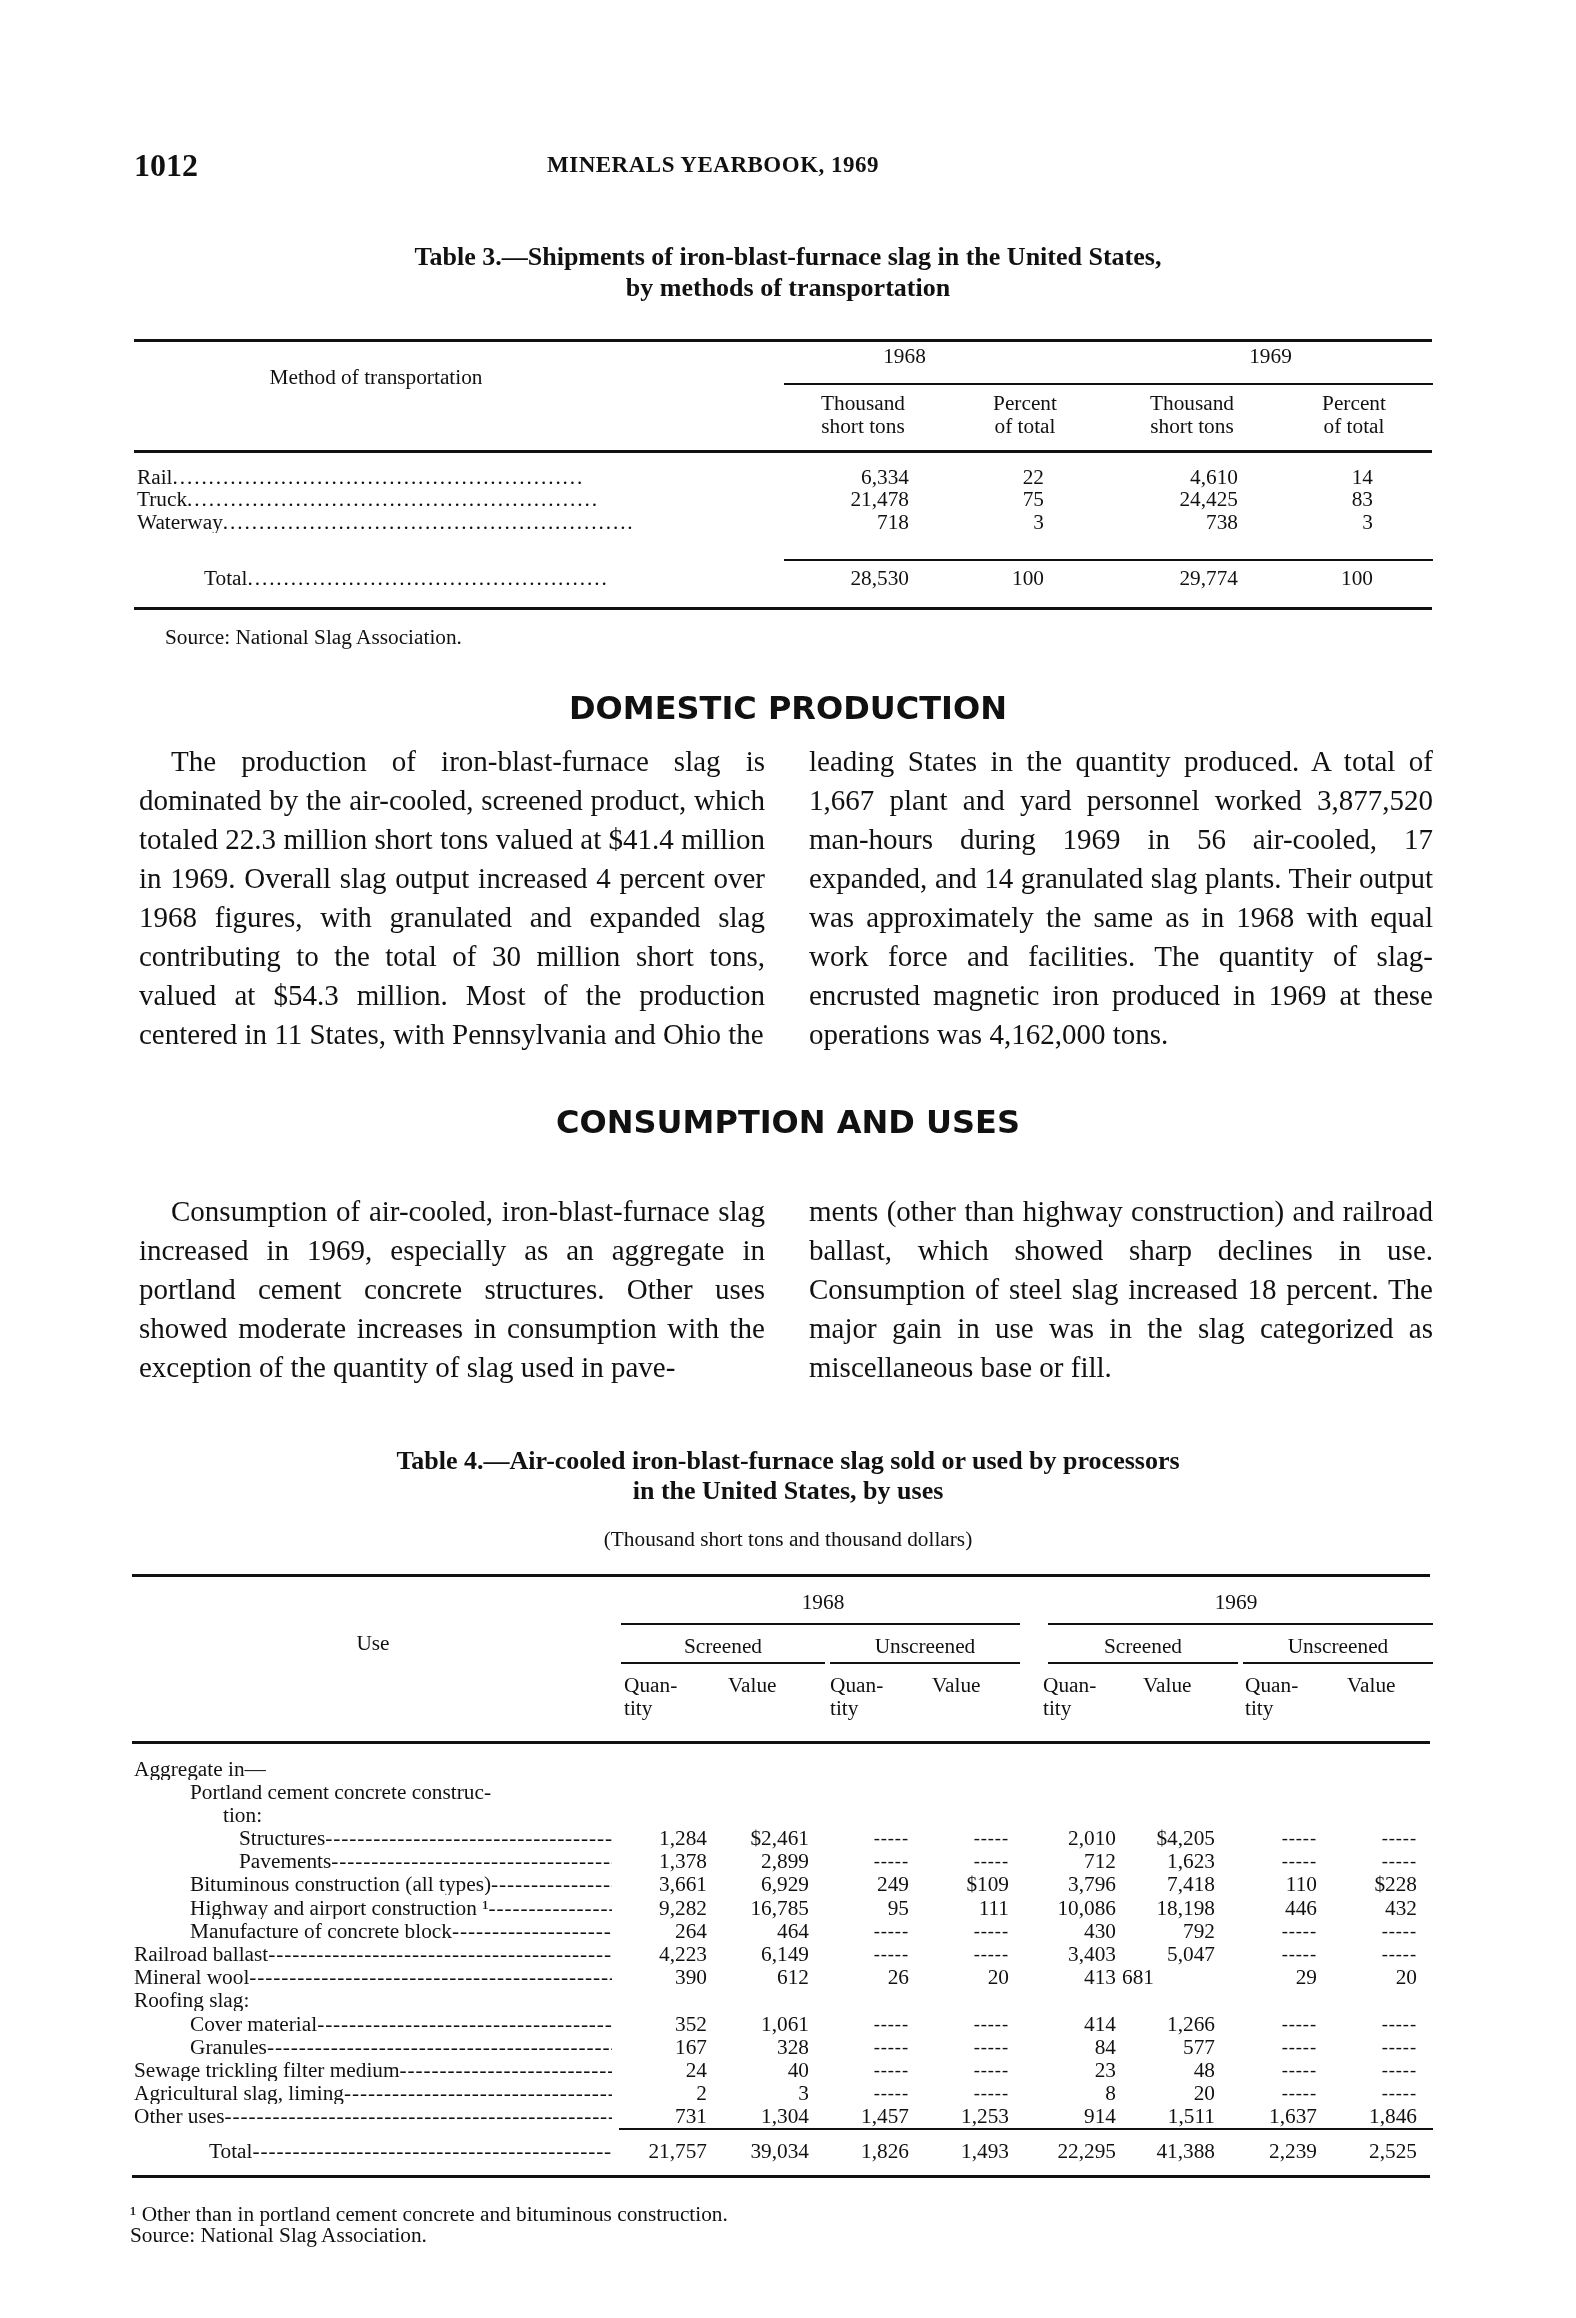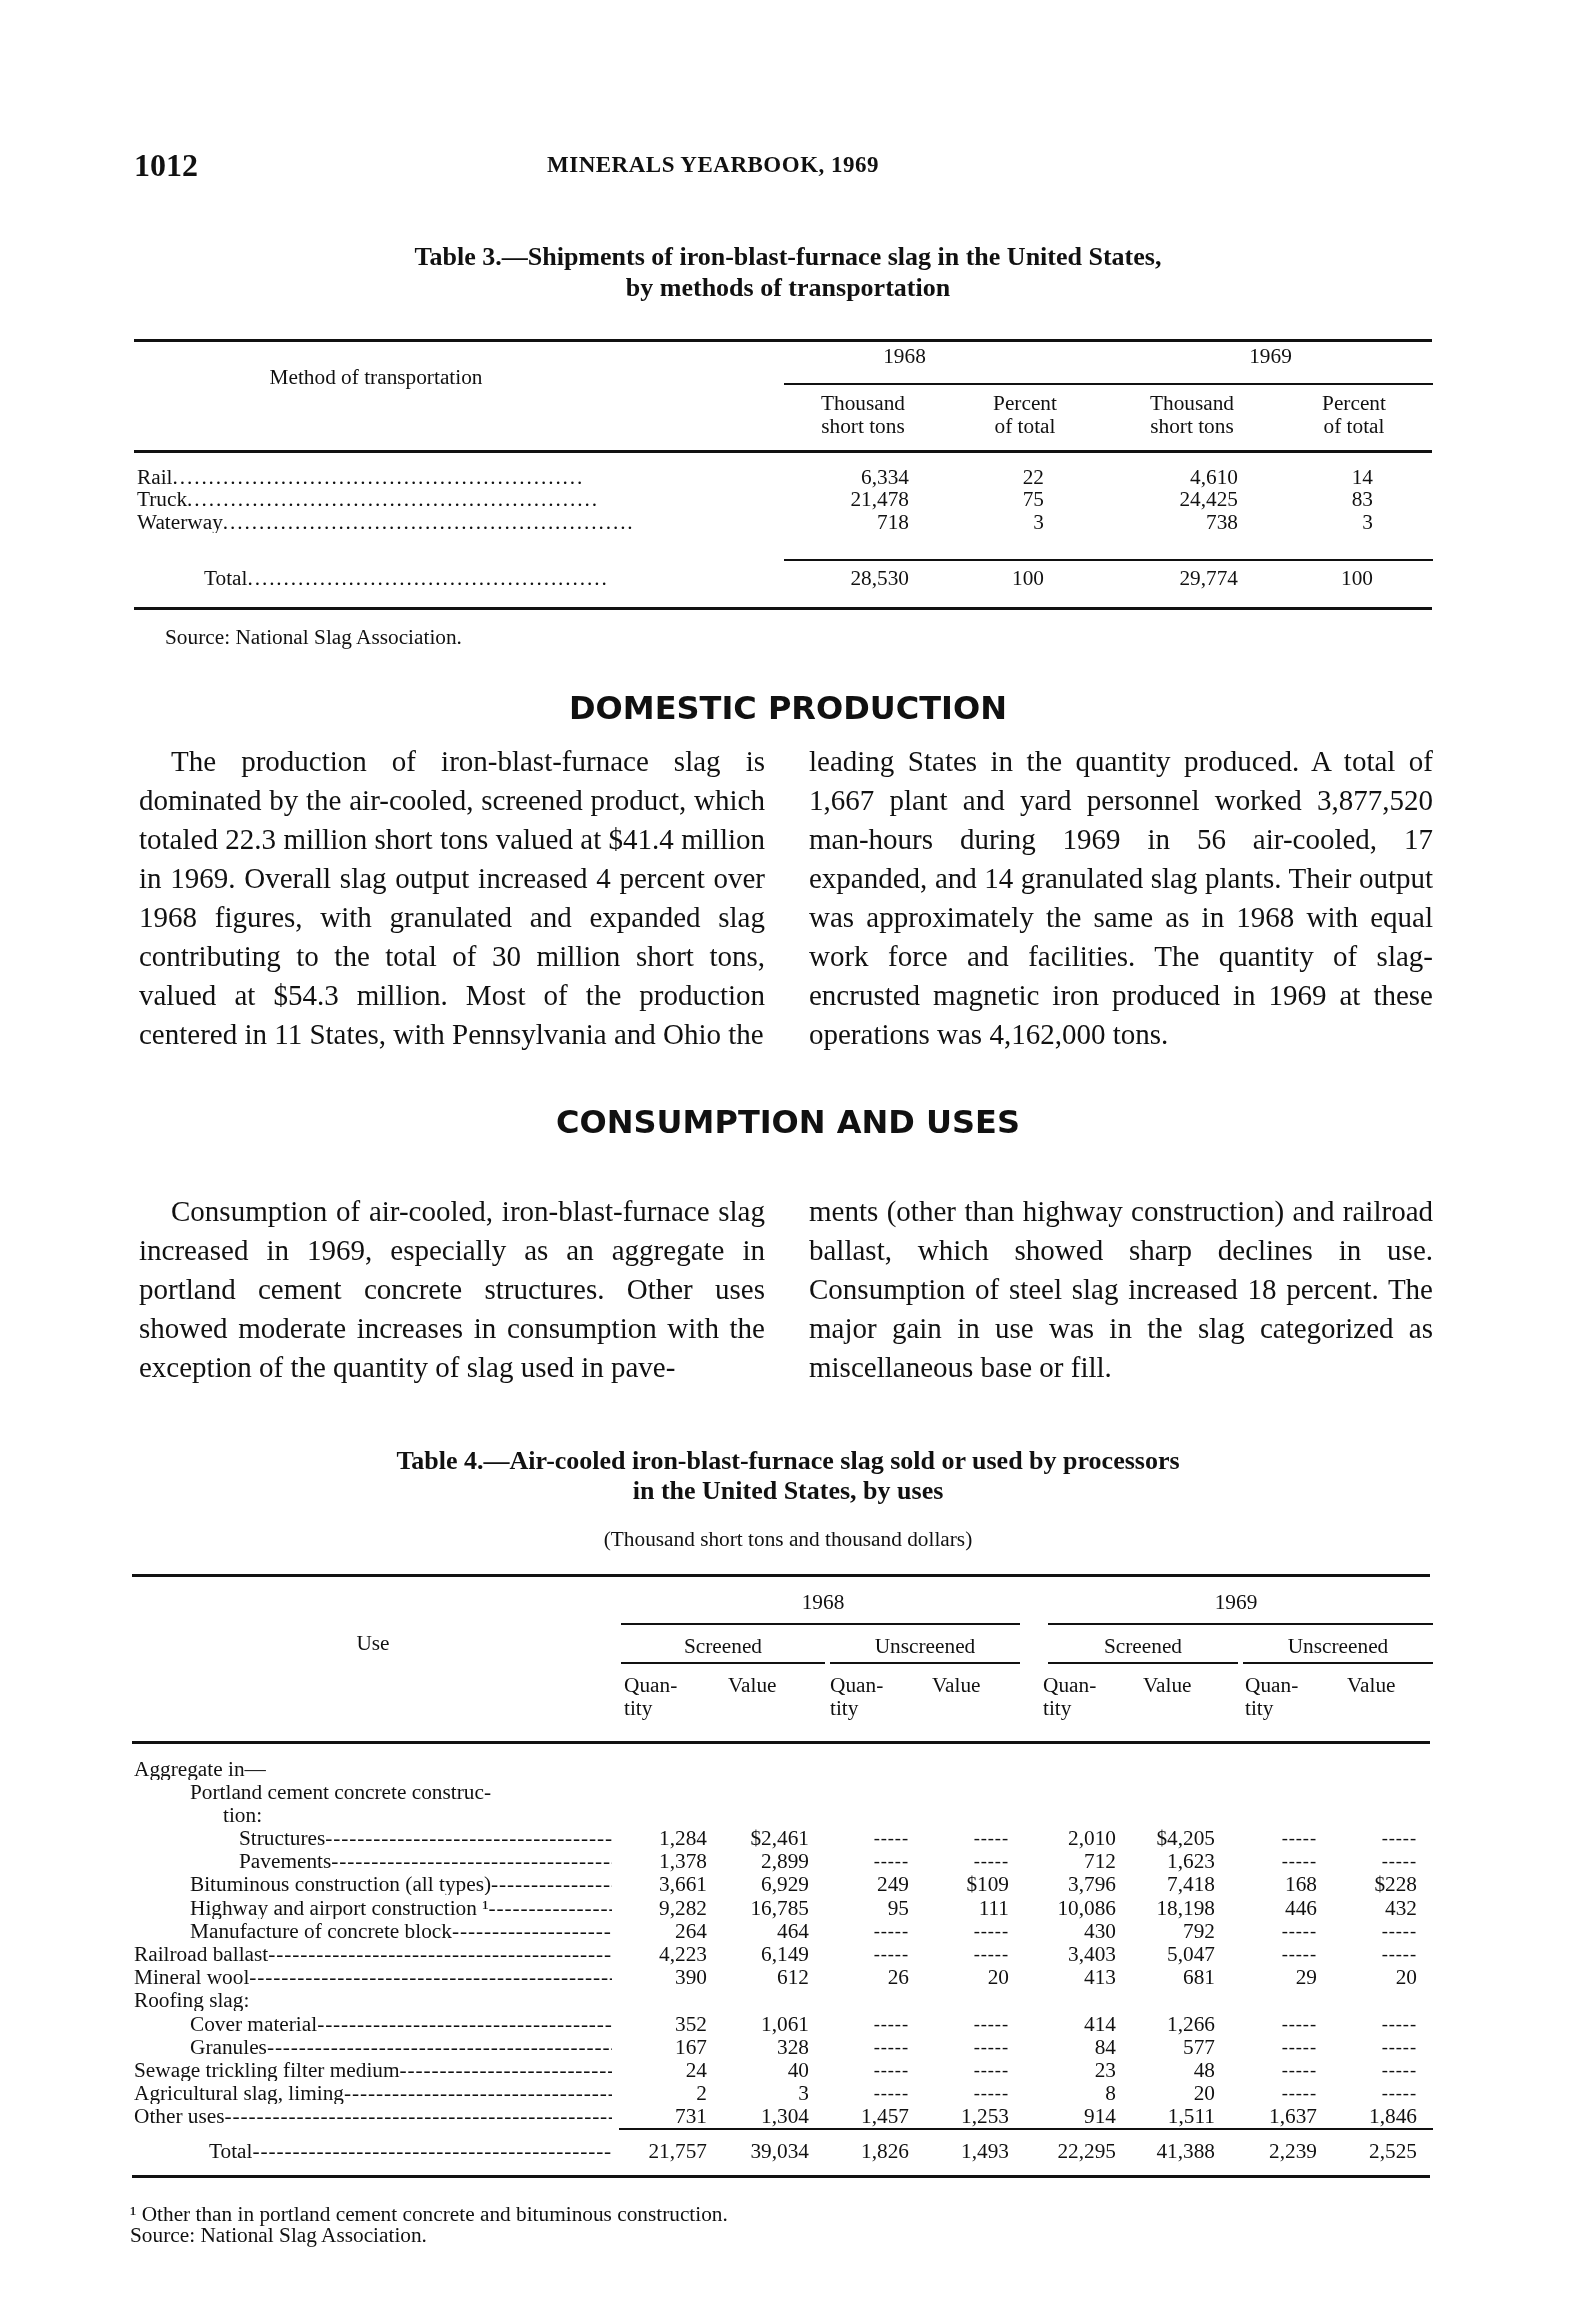--- a/index.html
+++ b/index.html
@@ -204,21 +204,21 @@
         <div class="dash" style="left: 1324px; top: 1850px;">-----</div>
       </div>
       <div>
         <div class="stub" style="left: 190px; width: 422px; top: 1873px;"><span>Bituminous construction (all types)</span><span class="lead" style="letter-spacing: 0.9px;">------------------------------------------------------------</span></div>
         <div class="num" style="left: 614px; top: 1873px;">3,661</div>
         <div class="num" style="left: 716px; top: 1873px;">6,929</div>
         <div class="num" style="left: 816px; top: 1873px;">249</div>
         <div class="num" style="left: 916px; top: 1873px;">$109</div>
         <div class="num" style="left: 1023px; top: 1873px;">3,796</div>
         <div class="num" style="left: 1122px; top: 1873px;">7,418</div>
-        <div class="num" style="left: 1224px; top: 1873px;">168</div>
+        <div class="num" style="left: 1224px; top: 1873px;">110</div>
         <div class="num" style="left: 1324px; top: 1873px;">$228</div>
       </div>
       <div>
         <div class="stub" style="left: 190px; width: 422px; top: 1897px;"><span>Highway and airport construction ¹</span><span class="lead" style="letter-spacing: 0.9px;">------------------------------------------------------------</span></div>
         <div class="num" style="left: 614px; top: 1897px;">9,282</div>
         <div class="num" style="left: 716px; top: 1897px;">16,785</div>
         <div class="num" style="left: 816px; top: 1897px;">95</div>
         <div class="num" style="left: 916px; top: 1897px;">111</div>
         <div class="num" style="left: 1023px; top: 1897px;">10,086</div>
         <div class="num" style="left: 1122px; top: 1897px;">18,198</div>
@@ -247,21 +247,21 @@
         <div class="dash" style="left: 1224px; top: 1943px;">-----</div>
         <div class="dash" style="left: 1324px; top: 1943px;">-----</div>
       </div>
       <div>
         <div class="stub" style="left: 134px; width: 478px; top: 1966px;"><span>Mineral wool</span><span class="lead" style="letter-spacing: 0.9px;">------------------------------------------------------------</span></div>
         <div class="num" style="left: 614px; top: 1966px;">390</div>
         <div class="num" style="left: 716px; top: 1966px;">612</div>
         <div class="num" style="left: 816px; top: 1966px;">26</div>
         <div class="num" style="left: 916px; top: 1966px;">20</div>
         <div class="num" style="left: 1023px; top: 1966px;">413</div>
-        <div class="num" style="left: 1122px; top: 1966px;">681</div>
+        <div class="num" style="left: 1061px; top: 1966px;">681</div>
         <div class="num" style="left: 1224px; top: 1966px;">29</div>
         <div class="num" style="left: 1324px; top: 1966px;">20</div>
       </div>
       <div>
         <div class="stub" style="left: 134px; width: 478px; top: 1989px;"><span>Roofing slag:</span></div>
       </div>
       <div>
         <div class="stub" style="left: 190px; width: 422px; top: 2013px;"><span>Cover material</span><span class="lead" style="letter-spacing: 0.9px;">------------------------------------------------------------</span></div>
         <div class="num" style="left: 614px; top: 2013px;">352</div>
         <div class="num" style="left: 716px; top: 2013px;">1,061</div>

